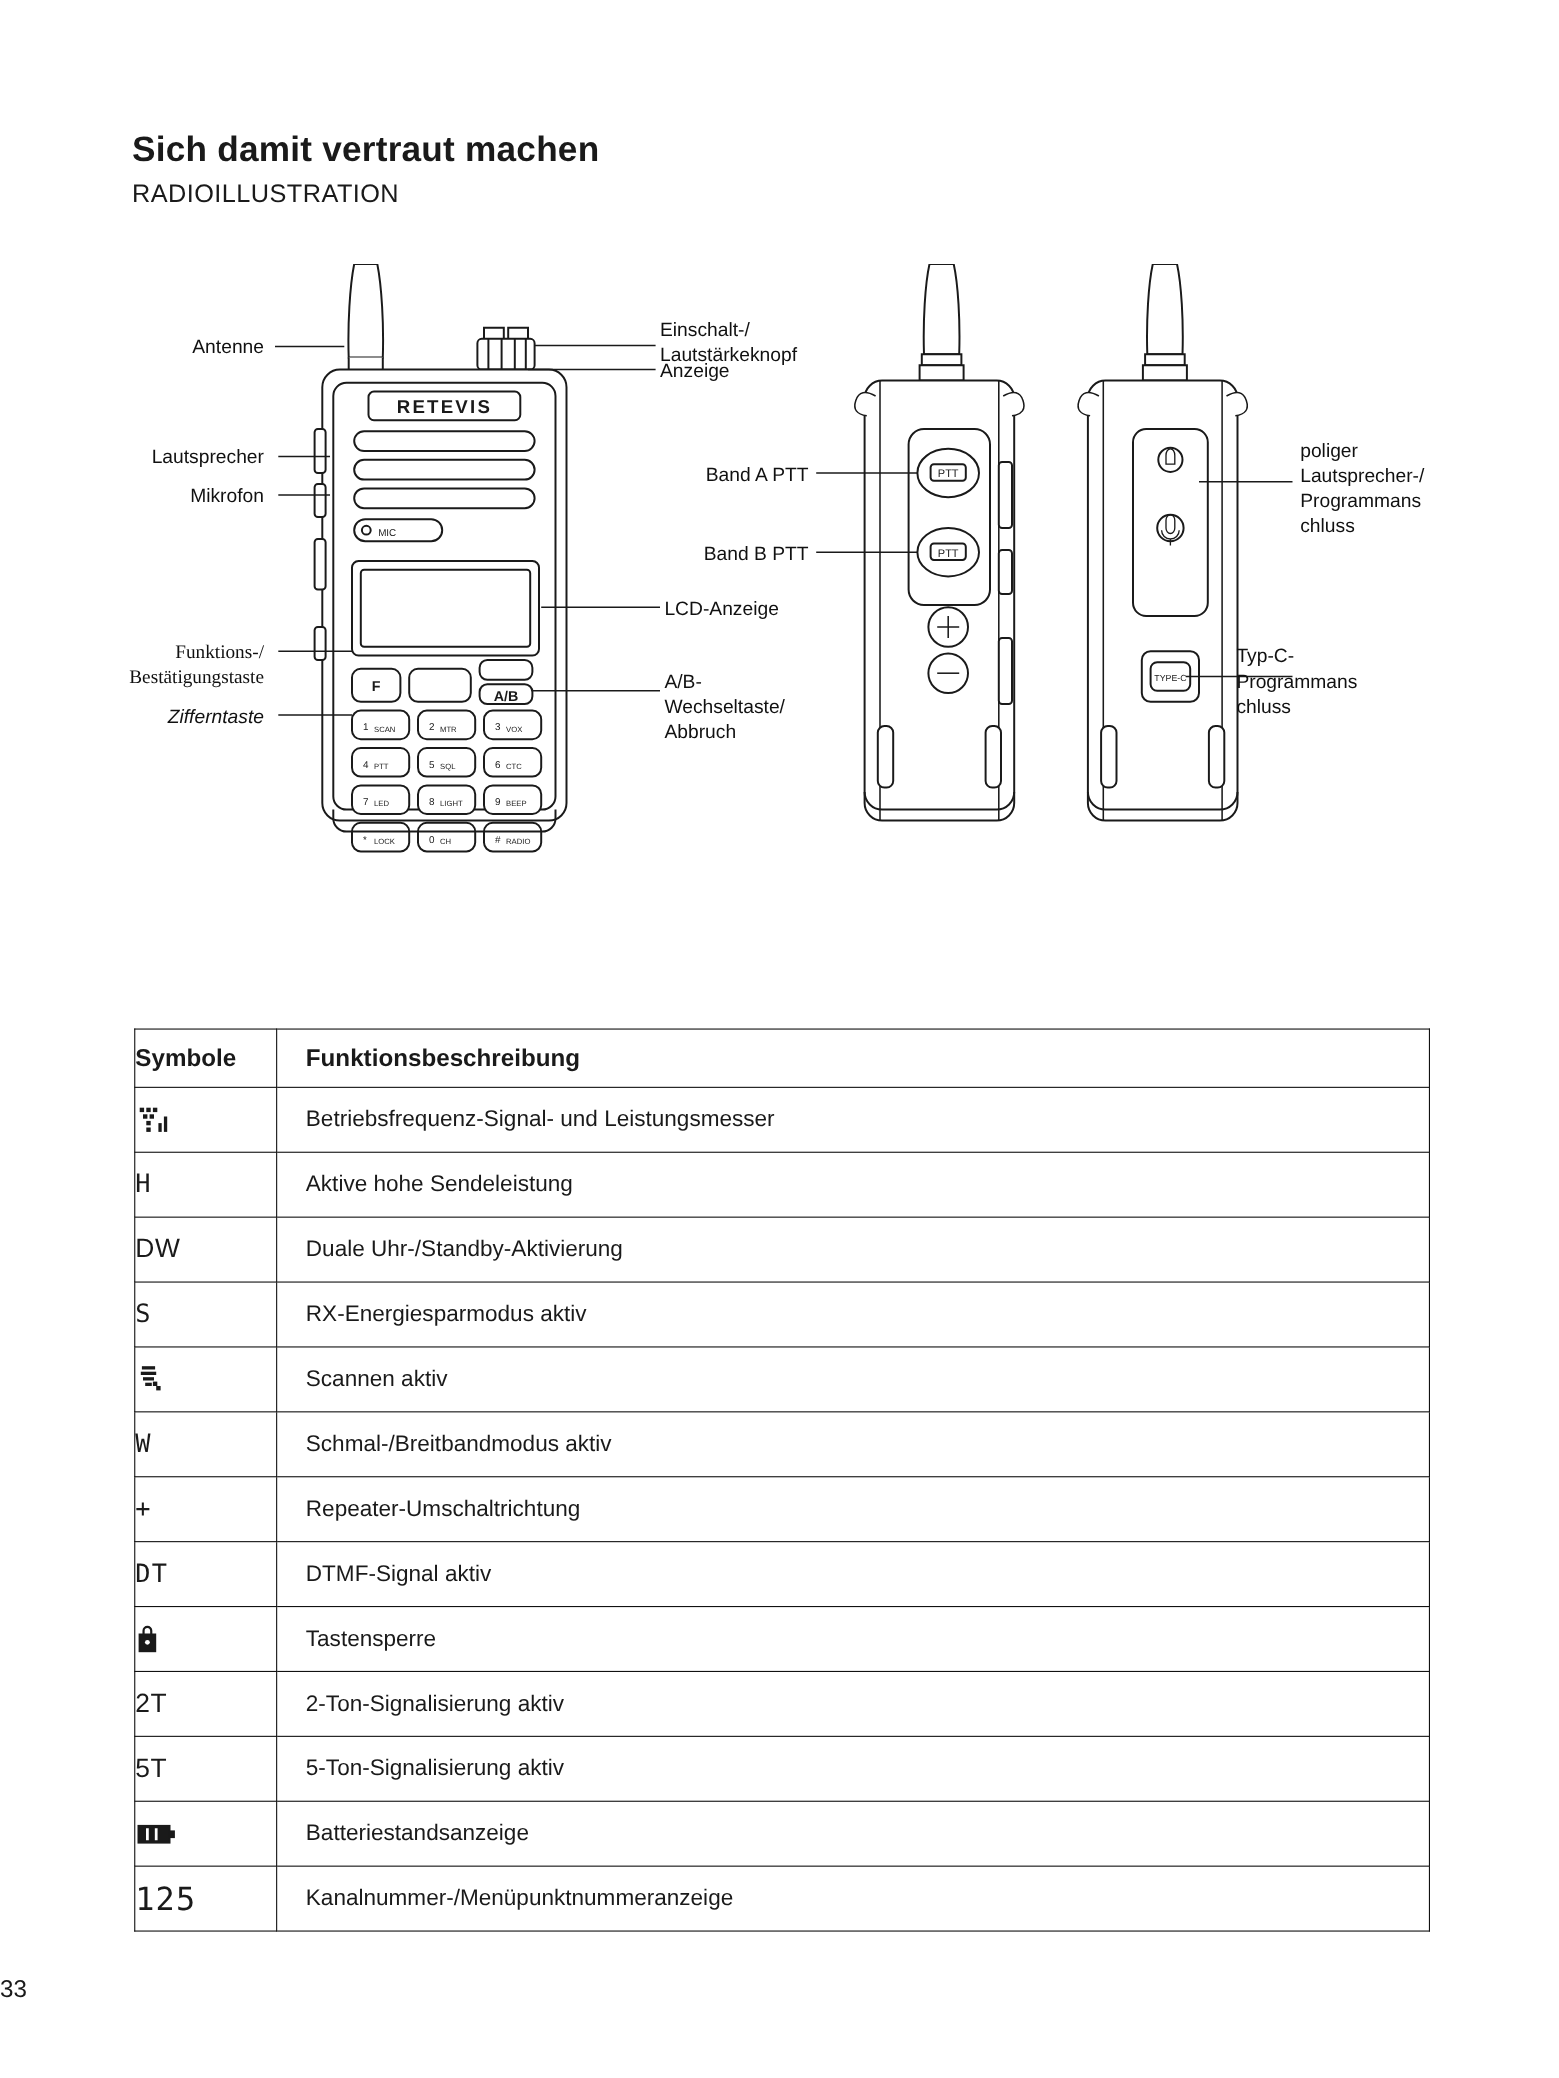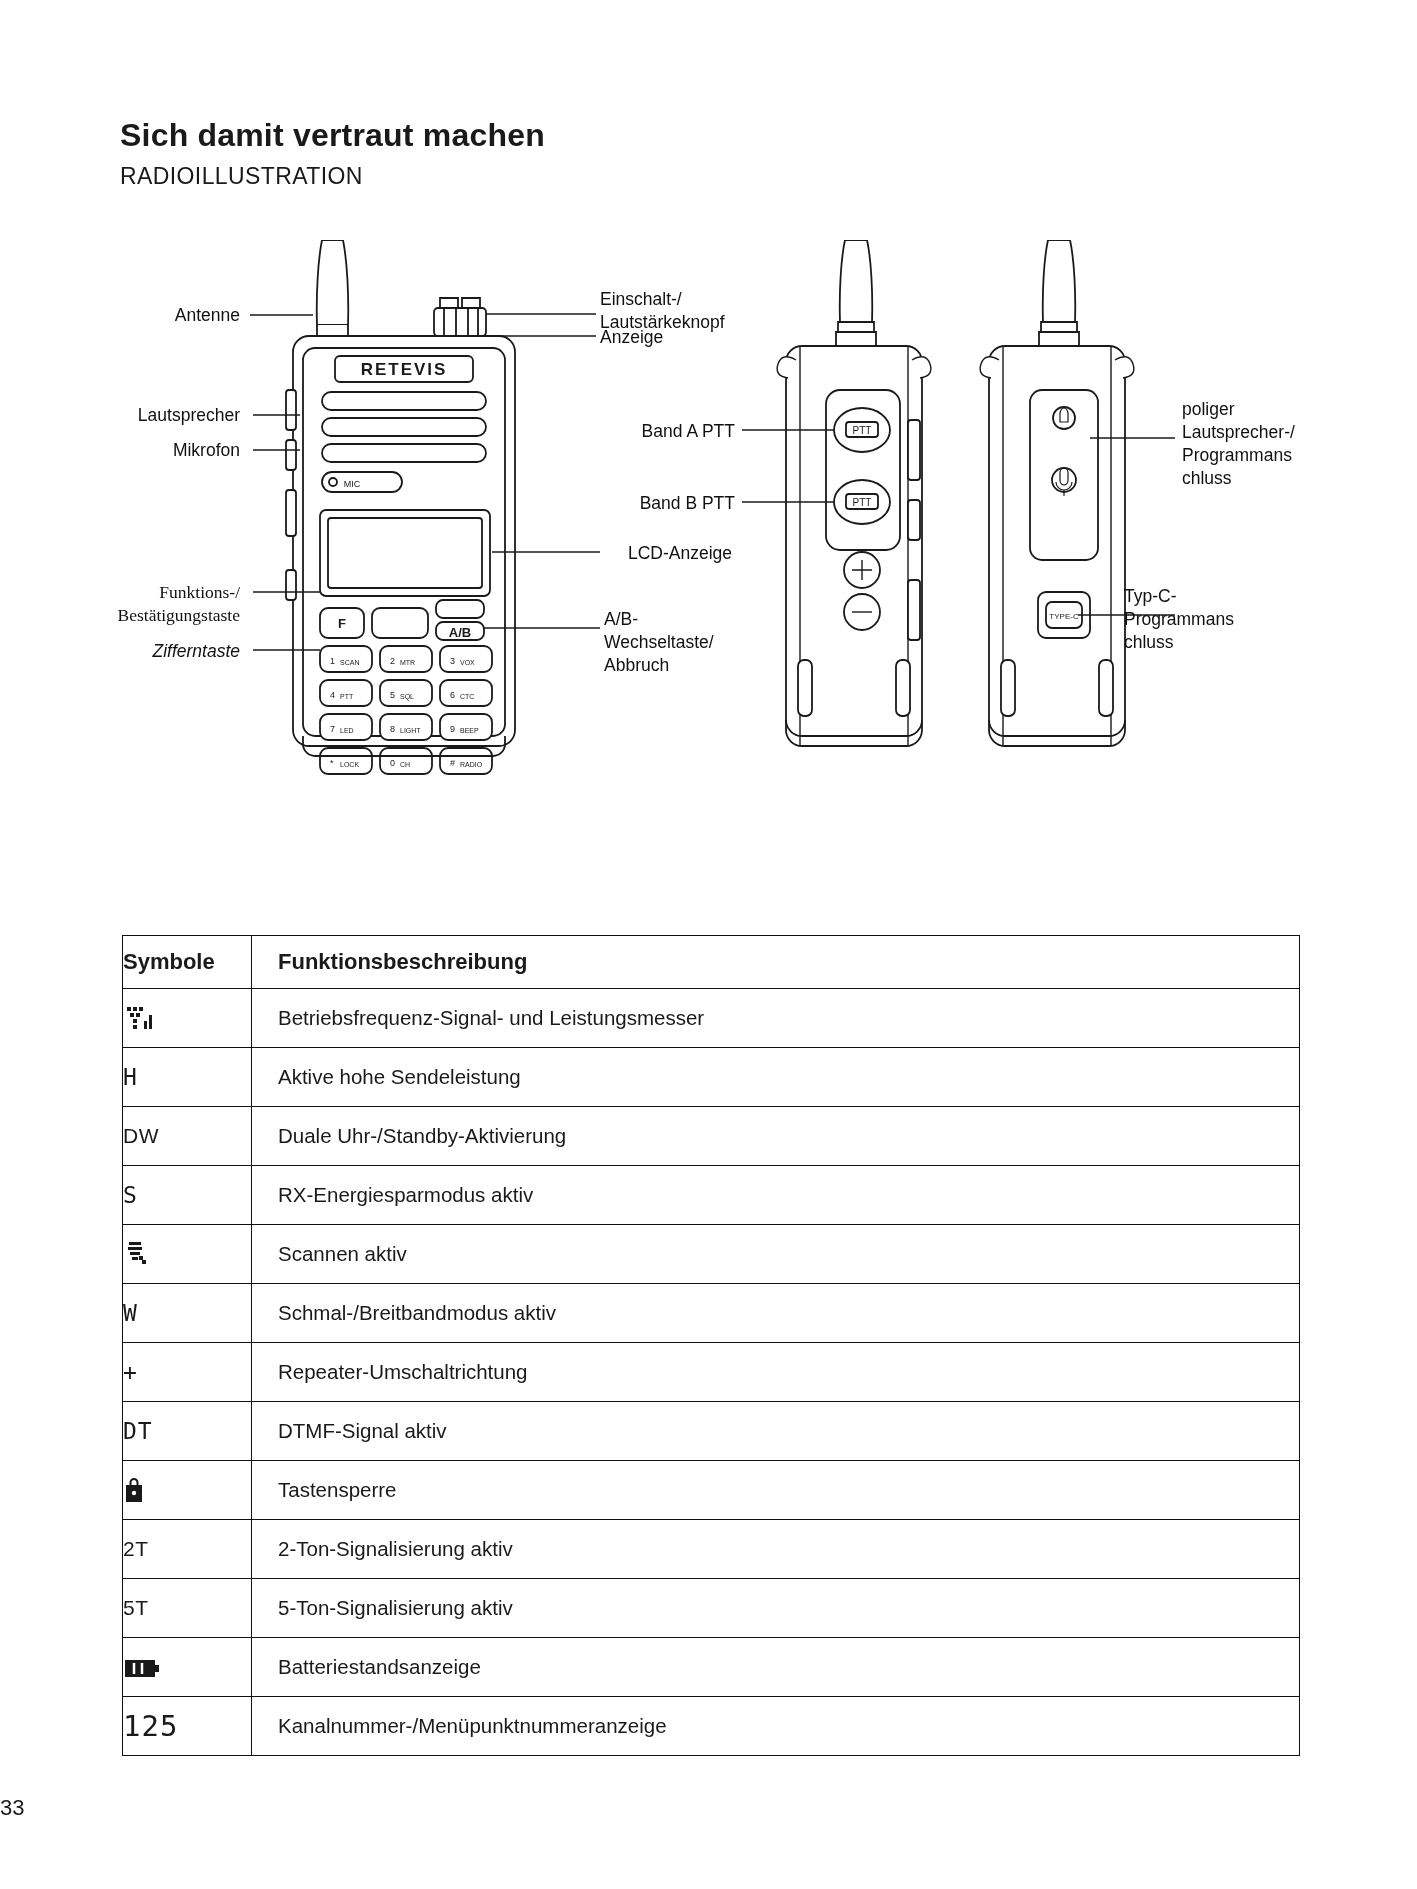--- a/index.html
+++ b/index.html
@@ -43,21 +43,21 @@
     border:1.4px solid #111;
     padding:0;
     vertical-align:middle;
   }
   .tbl th{
     font-size:22px;font-weight:bold;height:52px;
   }
   .tbl .c-sym{width:128px;text-align:left;}
   .tbl .c-desc{text-align:left;padding-left:26px;}
   .tbl tbody tr{height:59px;}
-  .sym-txt{font-size:21px;letter-spacing:.5px;border-radius:17px;}
+  .sym-txt{font-size:24px;letter-spacing:.5px;border-radius:17px;}
   .sym-lcd{
     font-family:"DejaVu Sans Mono", monospace;
     font-size:23px;letter-spacing:1px;
   }
   .sym-lcd.big{font-size:29px;}
   svg.symicon{display:inline-block;vertical-align:middle;}
 
   .pageno{
     position:absolute;left:0;top:1795px;width:1417px;
     text-align:left;font-size:22px;
@@ -225,21 +225,21 @@
     <div class="lbl r" style="left:20px;top:199px;width:220px;">Mikrofon</div>
     <div class="lbl r" style="left:10px;top:341px;width:230px;font-family:Liberation Serif, serif;">Funktions-/
 Bestätigungstaste</div>
     <div class="lbl r" style="left:20px;top:400px;width:220px;font-style:italic;">Zifferntaste</div>
 
     <div class="lbl" style="left:600px;top:48px;width:190px;">Einschalt-/
 Lautstärkeknopf</div>
     <div class="lbl" style="left:600px;top:86px;width:190px;">Anzeige</div>
     <div class="lbl r" style="left:560px;top:180px;width:175px;">Band A PTT</div>
     <div class="lbl r" style="left:560px;top:252px;width:175px;">Band B PTT</div>
-    <div class="lbl" style="left:628px;top:302px;width:200px;">LCD-Anzeige</div>
+    <div class="lbl" style="left:604px;top:302px;width:200px;">LCD-Anzeige</div>
     <div class="lbl" style="left:604px;top:368px;width:175px;">A/B-
 Wechseltaste/
 Abbruch</div>
 
     <div class="lbl" style="left:1182px;top:158px;width:180px;">poliger
 Lautsprecher-/
 Programmans
 chluss</div>
     <div class="lbl" style="left:1124px;top:345px;width:180px;">Typ-C-
 Programmans

